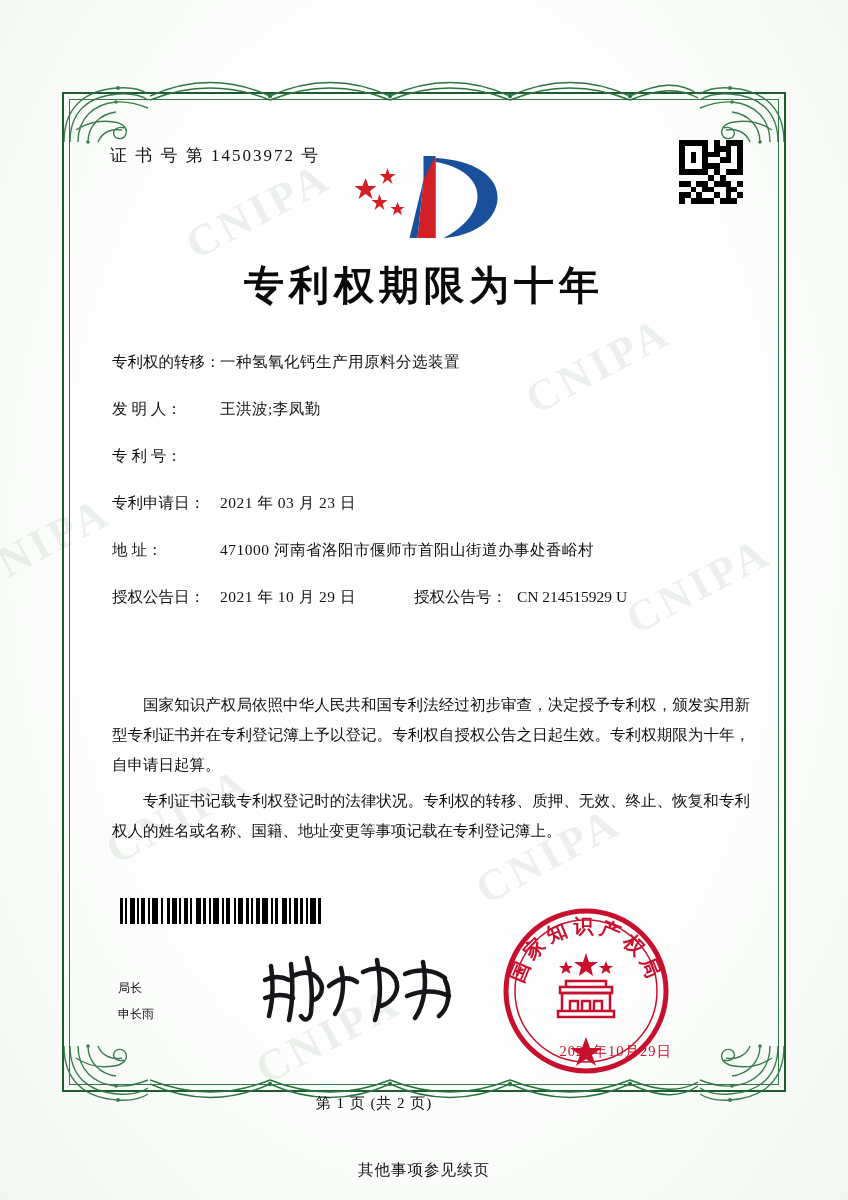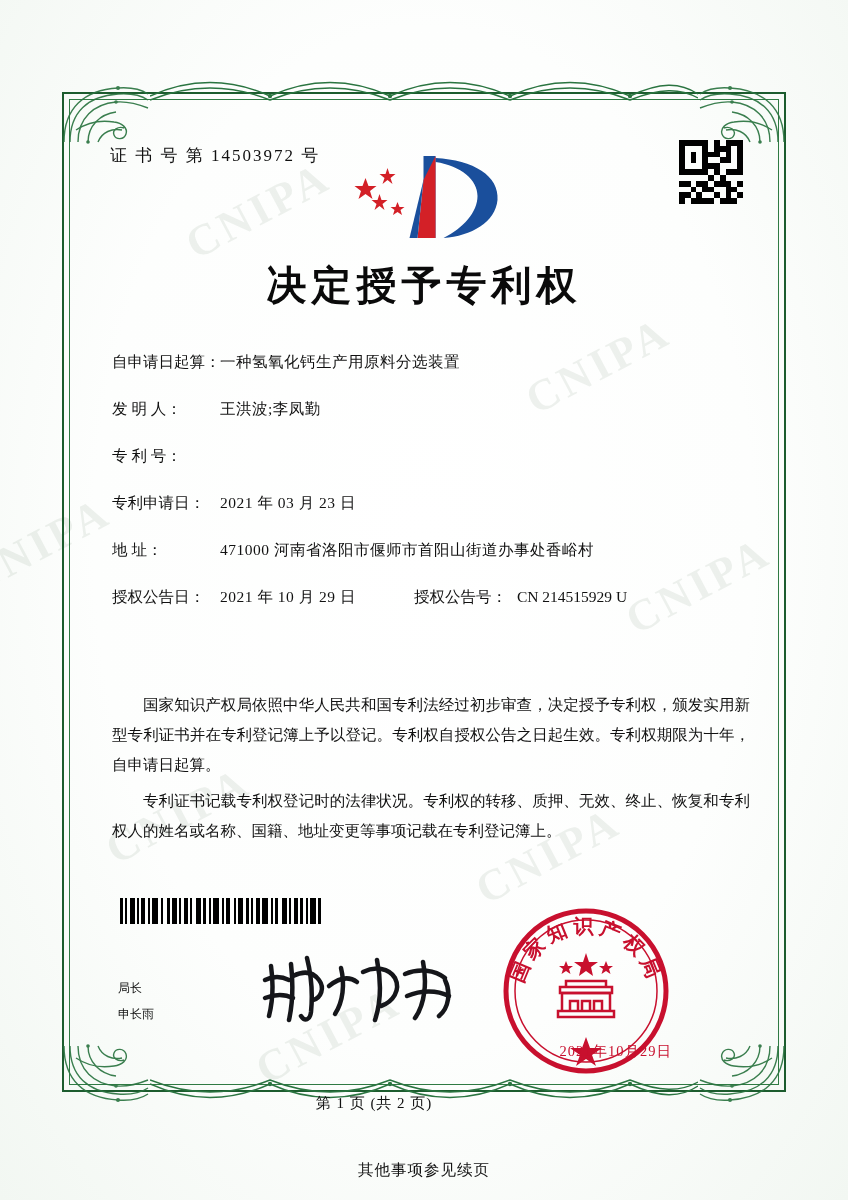--- a/index.html
+++ b/index.html
@@ -504,25 +504,25 @@
 
       <g fill="#d32027">
         <polygon points="34,28 37,36 45,36 38.5,41 41,49 34,44 27,49 29.5,41 23,36 31,36"></polygon>
         <polygon points="56,18 58,24 64,24 59,28 61,34 56,30 51,34 53,28 48,24 54,24"></polygon>
         <polygon points="48,44 50,50 56,50 51,54 53,60 48,56 43,60 45,54 40,50 46,50"></polygon>
         <polygon points="66,52 68,57 73,57 69,60 70.5,65 66,62 61.5,65 63,60 59,57 64,57"></polygon>
       </g>
     </svg>
   </div>
 
-  <div class="title">决定授予专利权</div>
+  <div class="title">专利权期限为十年</div>
 
   <div class="fields">
     <div class="row">
-      <div class="label">自申请日起算：</div>
+      <div class="label">专利权的转移：</div>
       <div class="value">一种氢氧化钙生产用原料分选装置</div>
     </div>
     <div class="row">
       <div class="label">发    明    人：</div>
       <div class="value">王洪波;李凤勤</div>
     </div>
     <div class="row">
       <div class="label">专    利    号：</div>
     </div>
     <div class="row">

